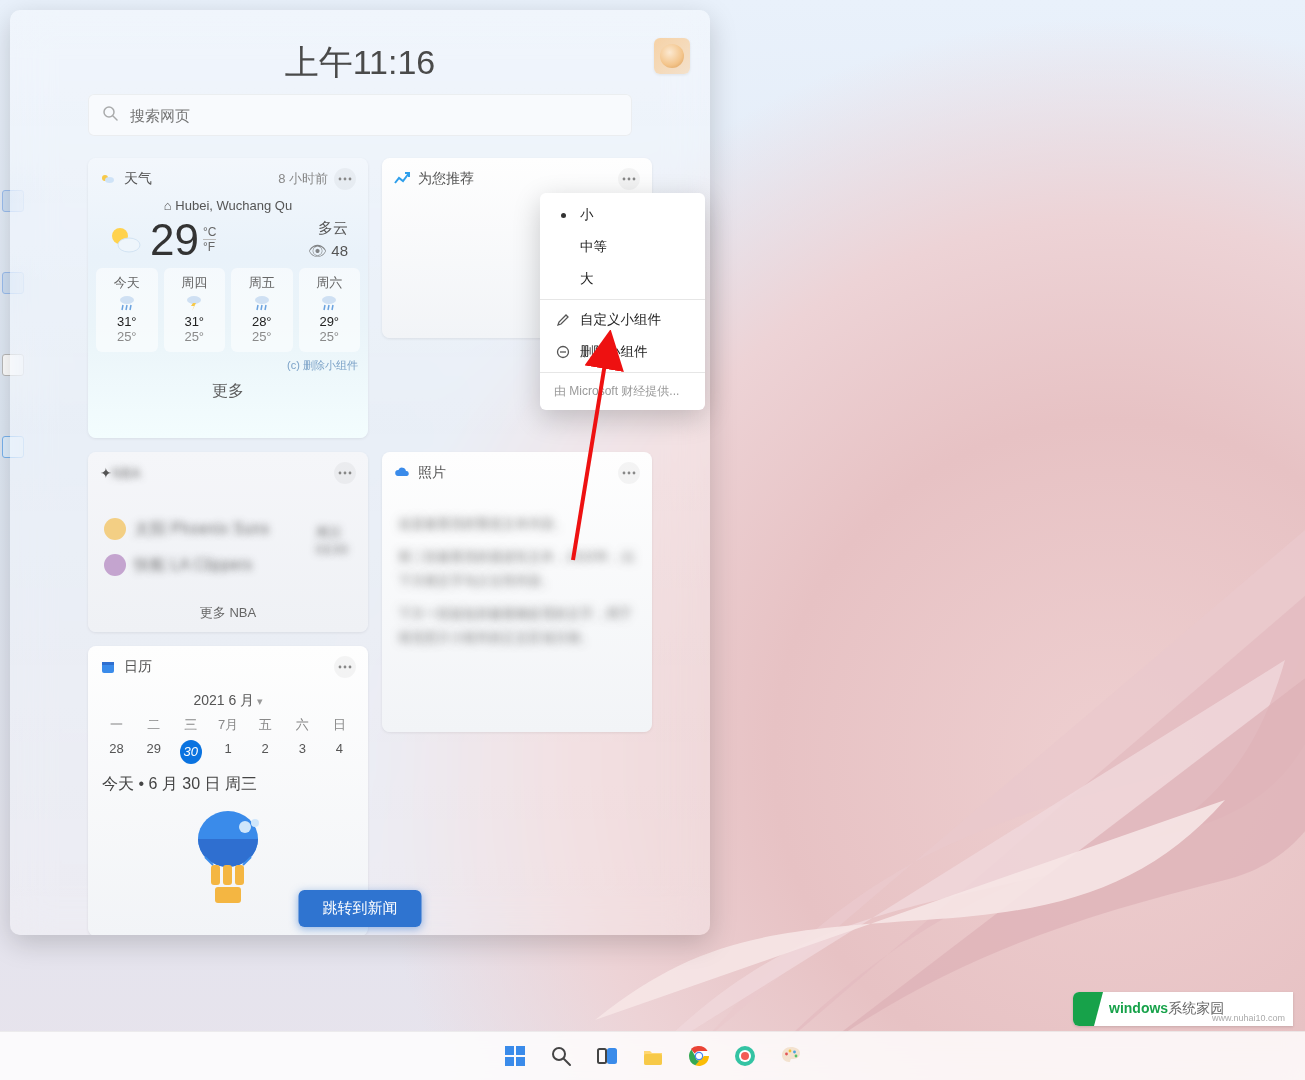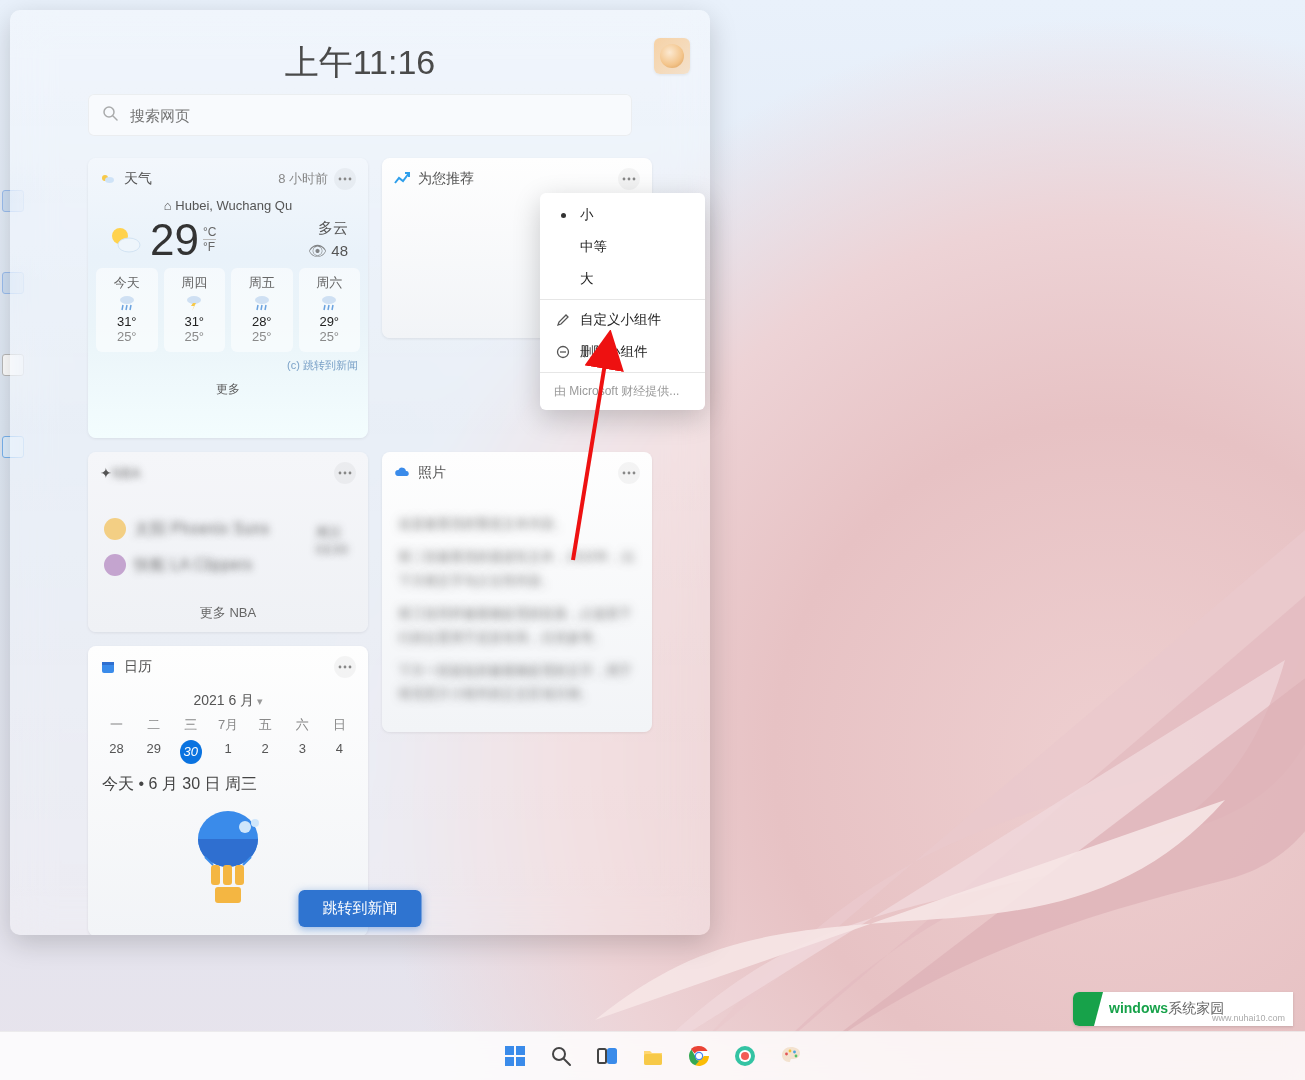--- a/index.html
+++ b/index.html
@@ -162,21 +162,21 @@
     border-radius:6px;
     text-align:center;
     padding:6px 0 8px;
     font-size:13px;
   }
   .w-day .d-head{color:#666;}
   .w-day .d-icn{ margin:2px 0; height:18px; }
   .w-day .d-hi,.w-day .d-lo{ display:block;}
   .w-day .d-lo{ color:#8a8a8a;}
   .w-attr { text-align:right; font-size:11px; color:#7aa1c7; padding:6px 10px 0 0;}
-  .w-more { text-align:center; font-size:12px; color:#5d5d5d; padding:8px 0 4px; cursor:pointer;}
+  .w-more { text-align:center; font-size:16px; color:#5d5d5d; padding:8px 0 4px; cursor:pointer;}
   
   .rec-card {
     grid-column:2; grid-row:1;
     height: 180px;
   }
   .rec-rows{ padding: 4px 16px; font-size:13px;}
   .rec-row{ display:flex; align-items:center; height:28px; }
   .rec-row .rleft{ flex:1; }
   .rec-row .rval{ color:#444; font-feature-settings:"tnum";}
   .blur-text {
@@ -439,21 +439,21 @@
               <div class="d-icn"><svg width="20" height="18" viewBox="0 0 20 18">
                   <ellipse cx="10" cy="6" rx="7" ry="4" fill="#cfe0f3"></ellipse>
                   <line x1="6" y1="11" x2="5" y2="16" stroke="#6aa2df" stroke-width="1.5"></line>
                   <line x1="10" y1="11" x2="9" y2="16" stroke="#6aa2df" stroke-width="1.5"></line>
                   <line x1="14" y1="11" x2="13" y2="16" stroke="#6aa2df" stroke-width="1.5"></line>
                 </svg></div>
               <span class="d-hi">29°</span>
               <span class="d-lo">25°</span>
             </div>
           </div>
-        <div class="w-attr">(c) 跳转到新闻</div>
+        <div class="w-attr">(c) 删除小组件</div>
         <div class="w-more">更多</div>
       </div>
 
       <div class="card rec-card">
         <div class="card-head">
           <span class="c-icon">
             <svg width="16" height="16" viewBox="0 0 16 16">
                 <polyline points="1,12 5,7 9,10 15,2" fill="none" stroke="#2f9feb" stroke-width="2"></polyline>
                 <polyline points="11,2 15,2 15,6" fill="none" stroke="#2f9feb" stroke-width="2"></polyline>
               </svg>
@@ -514,21 +514,20 @@
             <svg width="14" height="4" viewBox="0 0 14 4">
                 <circle cx="2" cy="2" r="1.4" fill="#888"></circle>
                 <circle cx="7" cy="2" r="1.4" fill="#888"></circle>
                 <circle cx="12" cy="2" r="1.4" fill="#888"></circle>
               </svg>
           </span>
         </div>
         <div class="photos-body">
             <span class="blur-block pline">这是被遮挡的预览文本内容。</span>
             <span class="blur-block pline">第二段被遮挡的描述性文本，2020年，以下示例文字与占位符内容。</span>
-            <span class="blur-block pline">第三段同样被模糊处理的段落，占据若干行的位置用于还原布局，仅供参考。</span>
             <span class="blur-block pline">下方一段较短的被模糊处理的文字，用于填充照片小组件的正文区域示例。</span>
           </div>
       </div>
 
       <div class="card cal-card">
         <div class="card-head">
           <span class="c-icon">
             <svg width="16" height="16" viewBox="0 0 16 16">
                 <rect x="2" y="3" width="12" height="11" rx="2" fill="#3a8bea"></rect>
                 <rect x="2" y="3" width="12" height="3" fill="#2f6fd0"></rect>

